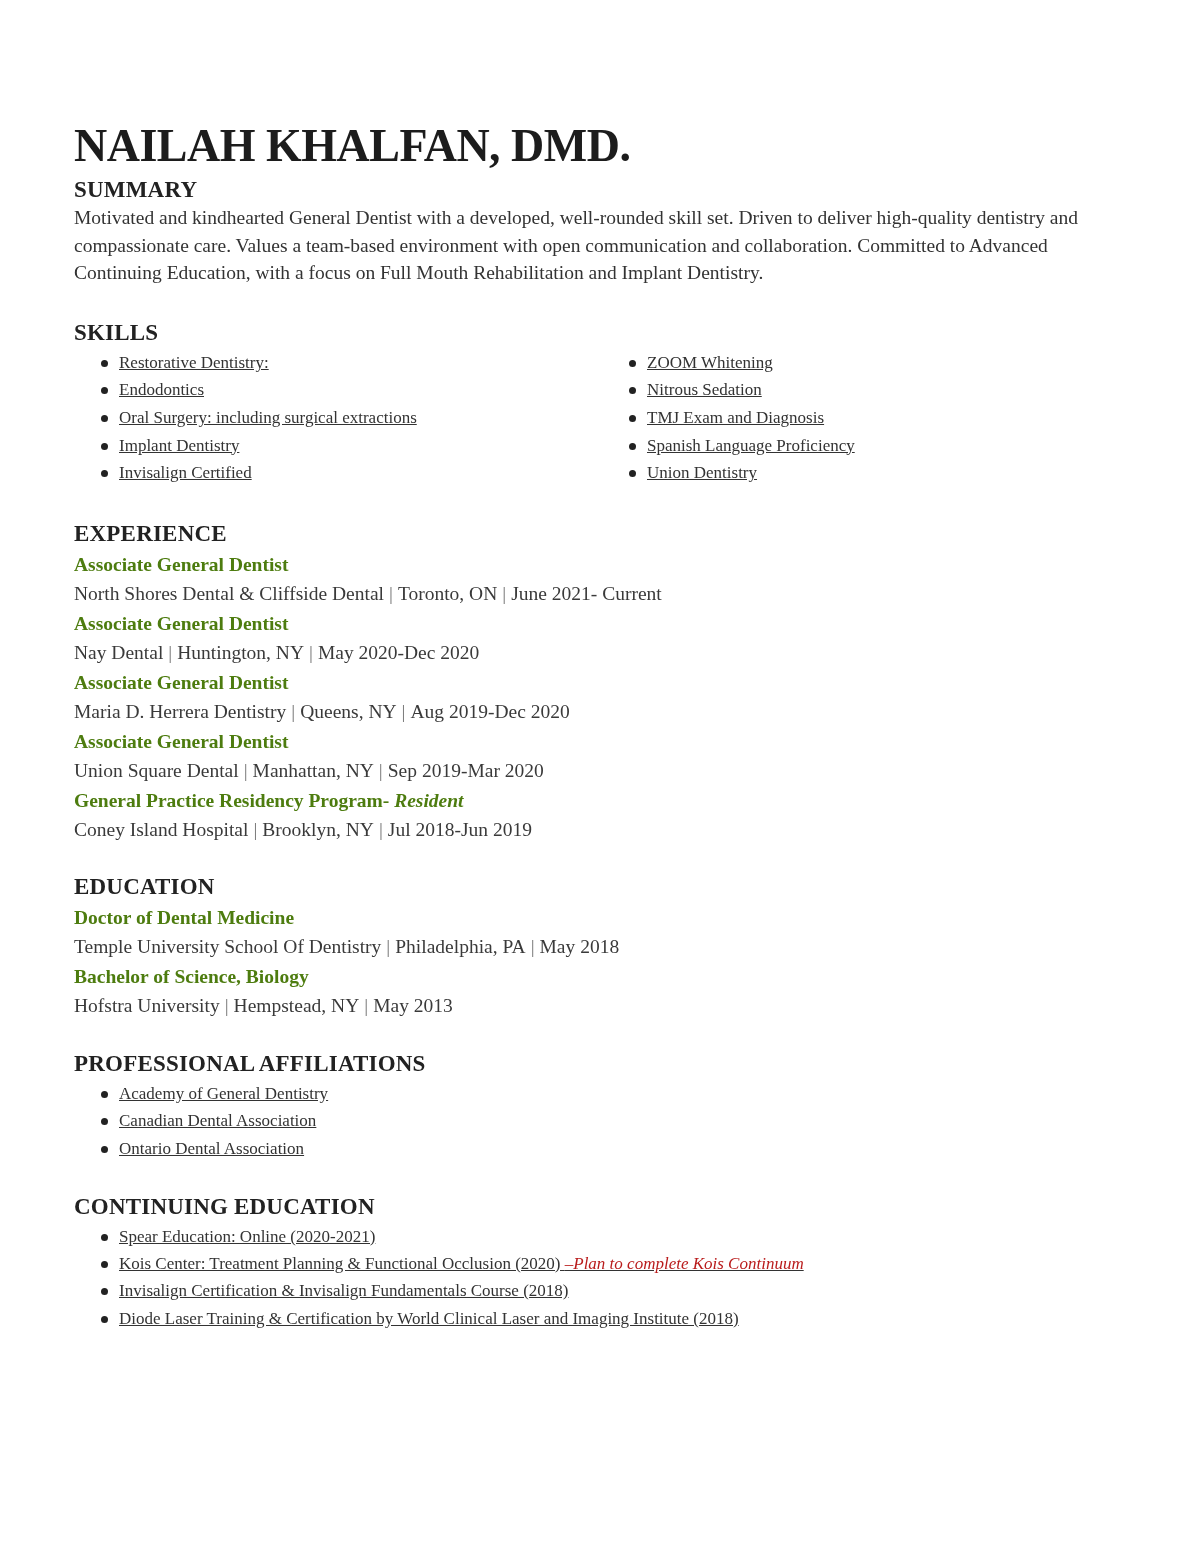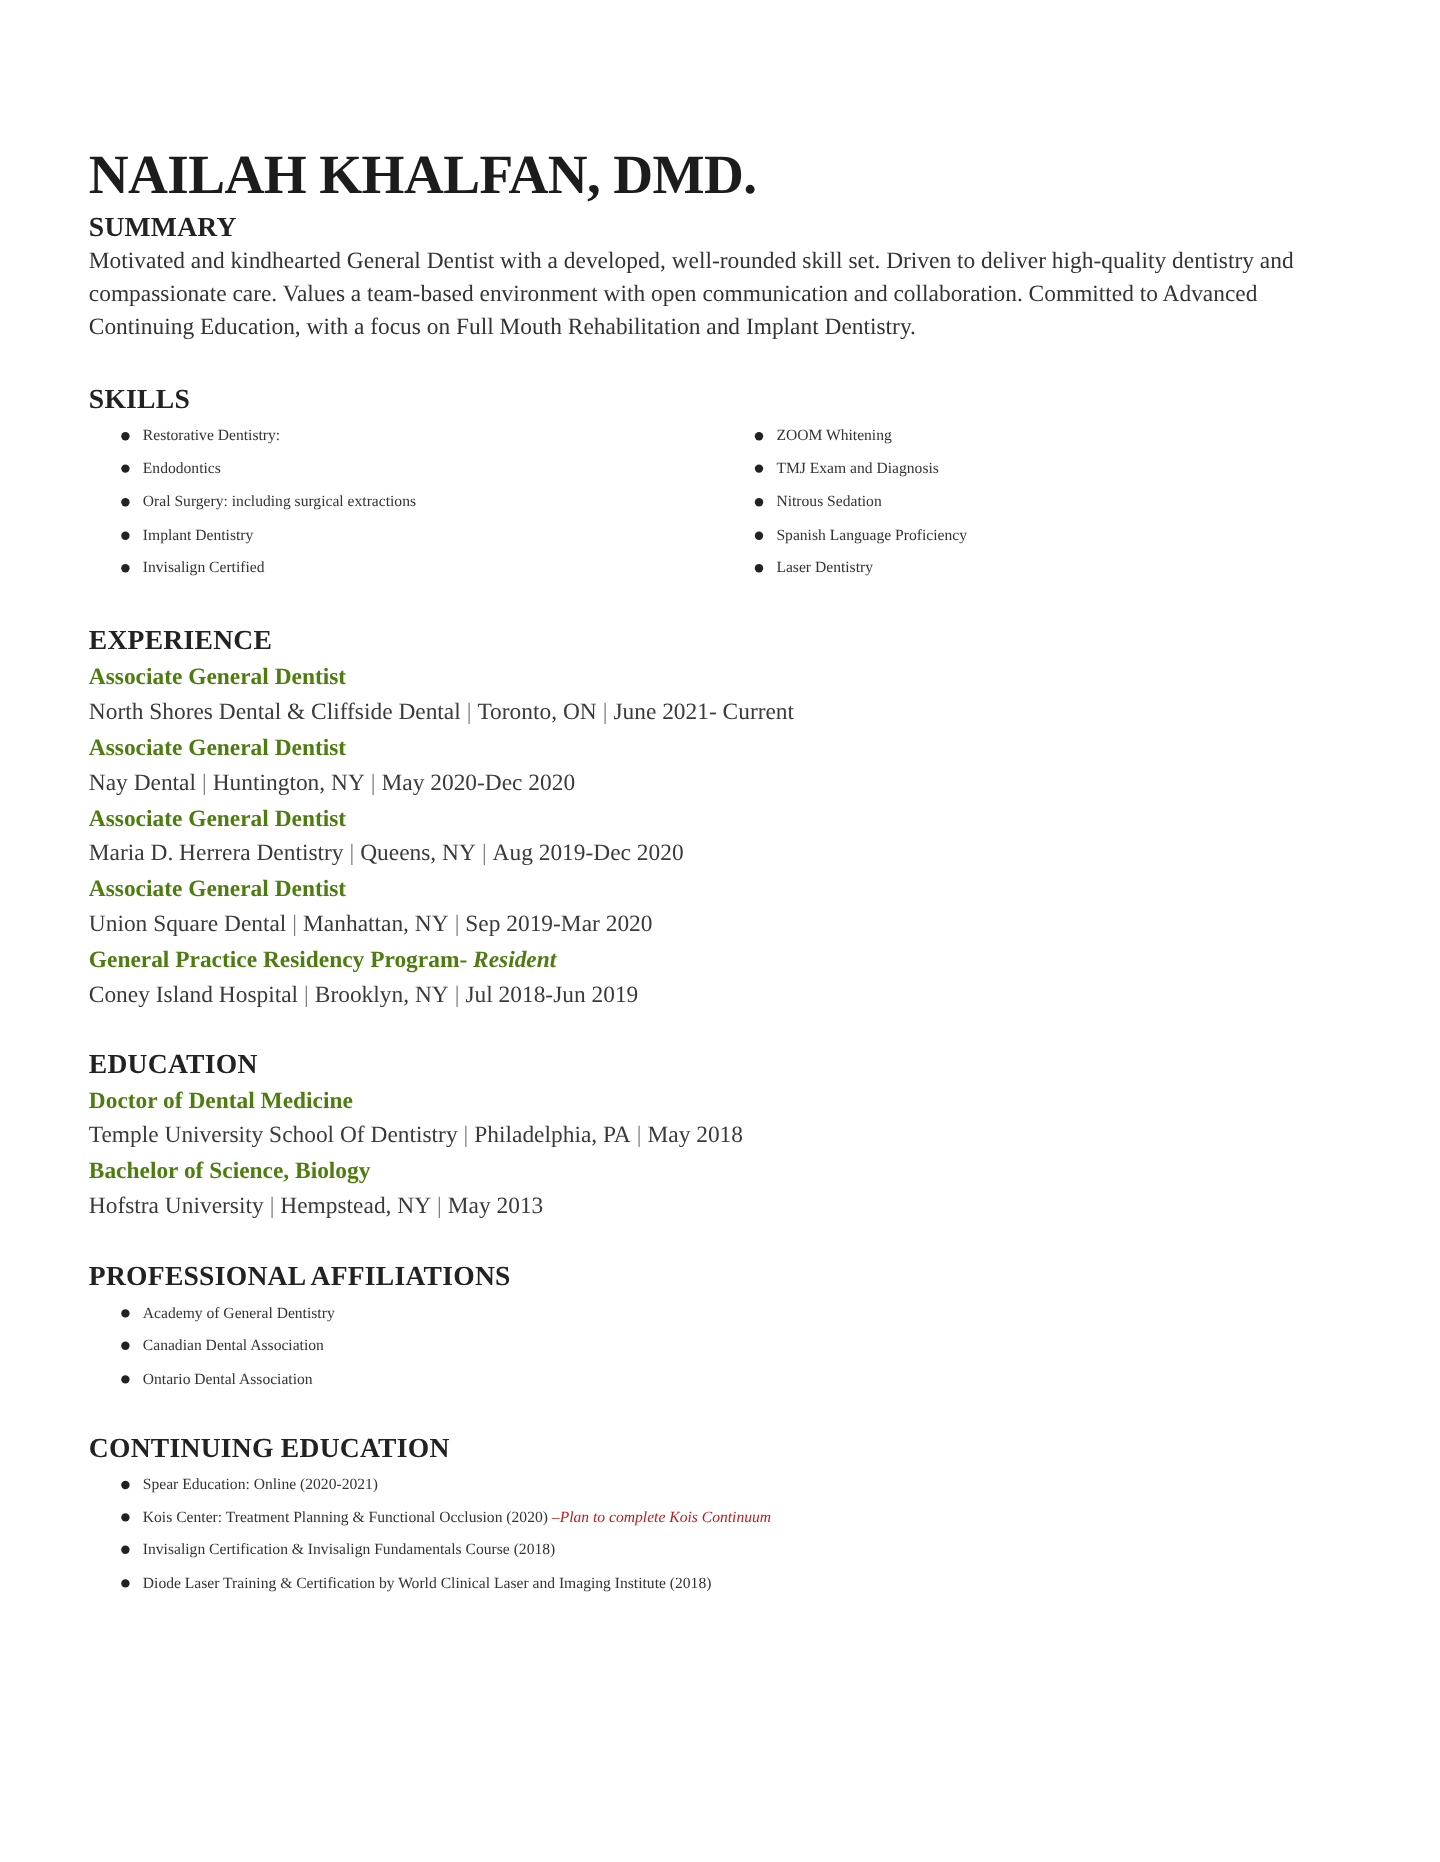--- a/index.html
+++ b/index.html
@@ -56,23 +56,24 @@
     }
     .skills-col.left { width: 528px; }
     .bullet-list {
       list-style: none;
       margin: 0;
       padding: 0;
     }
     .bullet-item {
       position: relative;
       padding-left: 45px;
-      font-size: 13px;
+      font-size: 17px;
       line-height: 27.6px;
       color: #333;
+      text-decoration: underline;
     }
     .bullet-item .dot {
       position: absolute;
       left: 27px;
       top: 11px;
       width: 7px;
       height: 7px;
       border-radius: 50%;
       background: #222;
     }
@@ -124,24 +125,24 @@
     <div class="skills-grid">
       <ul class="skills-col left">
         <li class="bullet-item"><span class="dot"></span><span>Restorative Dentistry:</span></li>
         <li class="bullet-item"><span class="dot"></span><span>Endodontics</span></li>
         <li class="bullet-item"><span class="dot"></span><span>Oral Surgery: including surgical extractions</span></li>
         <li class="bullet-item"><span class="dot"></span><span>Implant Dentistry</span></li>
         <li class="bullet-item"><span class="dot"></span><span>Invisalign Certified</span></li>
       </ul>
       <ul class="skills-col right">
         <li class="bullet-item"><span class="dot"></span><span>ZOOM Whitening</span></li>
+        <li class="bullet-item"><span class="dot"></span><span>Nitrous Sedation</span></li>
         <li class="bullet-item"><span class="dot"></span><span>TMJ Exam and Diagnosis</span></li>
-        <li class="bullet-item"><span class="dot"></span><span>Nitrous Sedation</span></li>
         <li class="bullet-item"><span class="dot"></span><span>Spanish Language Proficiency</span></li>
-        <li class="bullet-item"><span class="dot"></span><span>Laser Dentistry</span></li>
+        <li class="bullet-item"><span class="dot"></span><span>Union Dentistry</span></li>
       </ul>
     </div>
   </section>
 
   <section class="exp-section">
     <h2 class="section-title">EXPERIENCE</h2>
 
     <div>
       <div class="entry-title"><span>Associate General Dentist</span><span class="italic"></span></div>
       <div class="entry-detail"><span>North Shores Dental &amp; Cliffside Dental</span><span class="sep">|</span><span>Toronto, ON</span><span class="sep">|</span><span>June 2021- Current</span></div>

